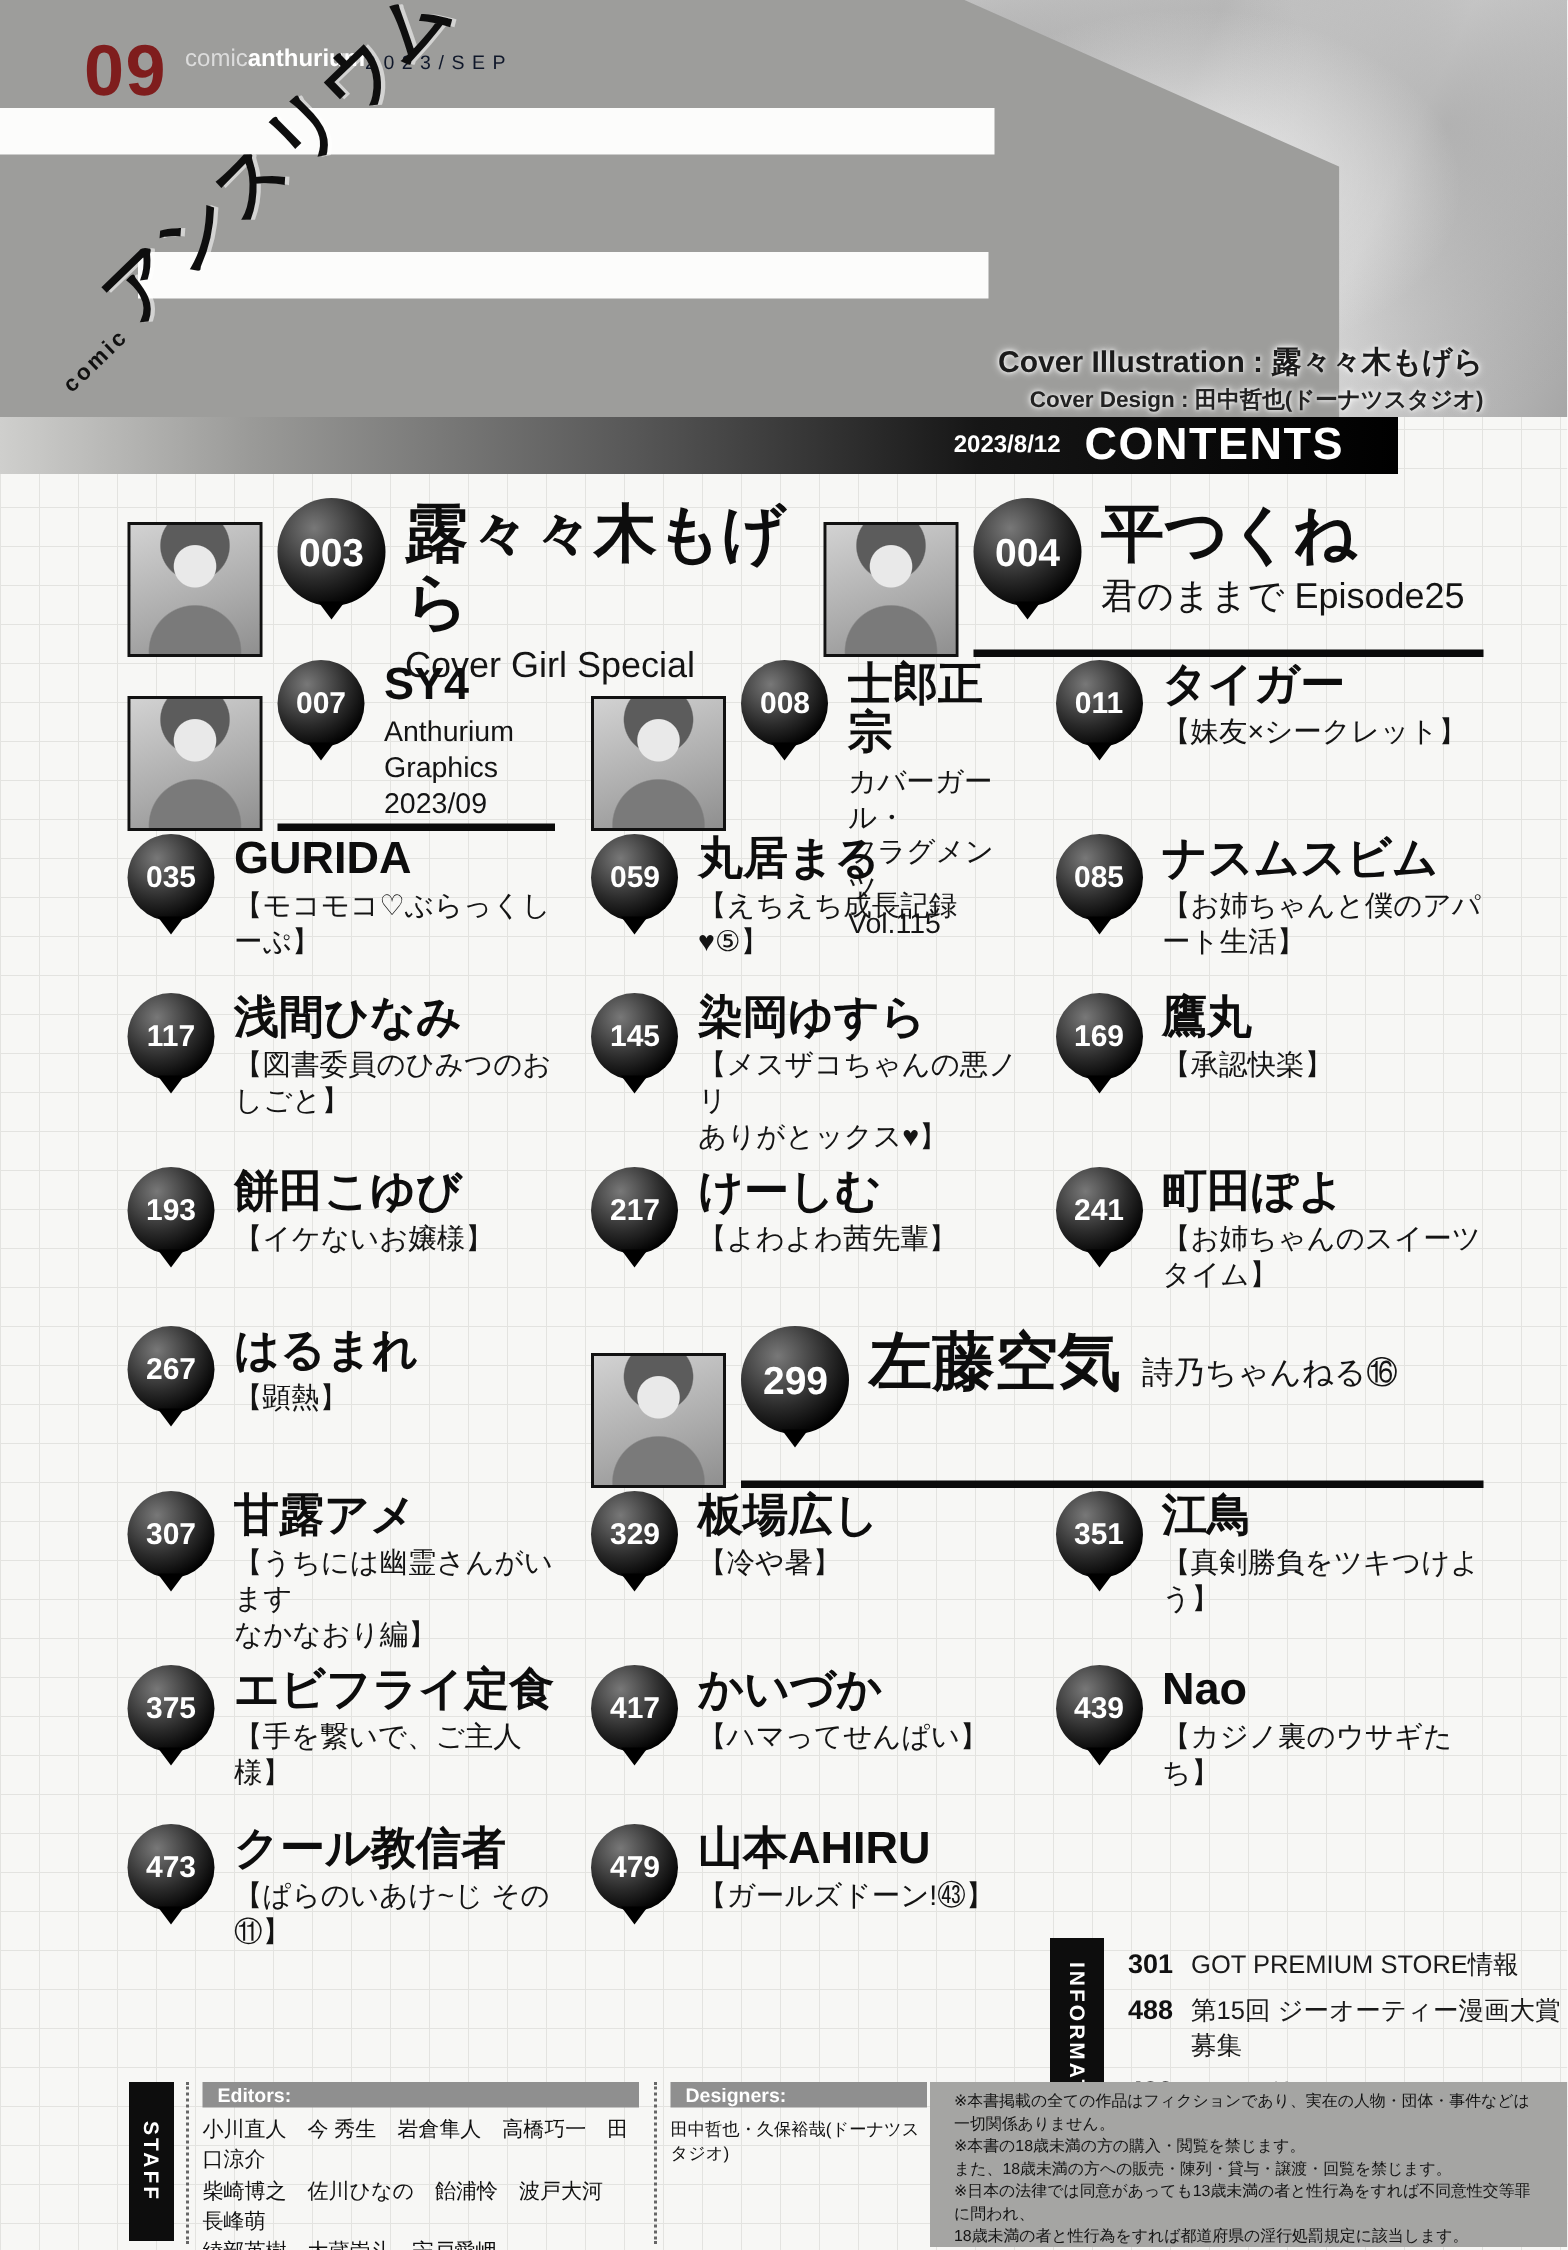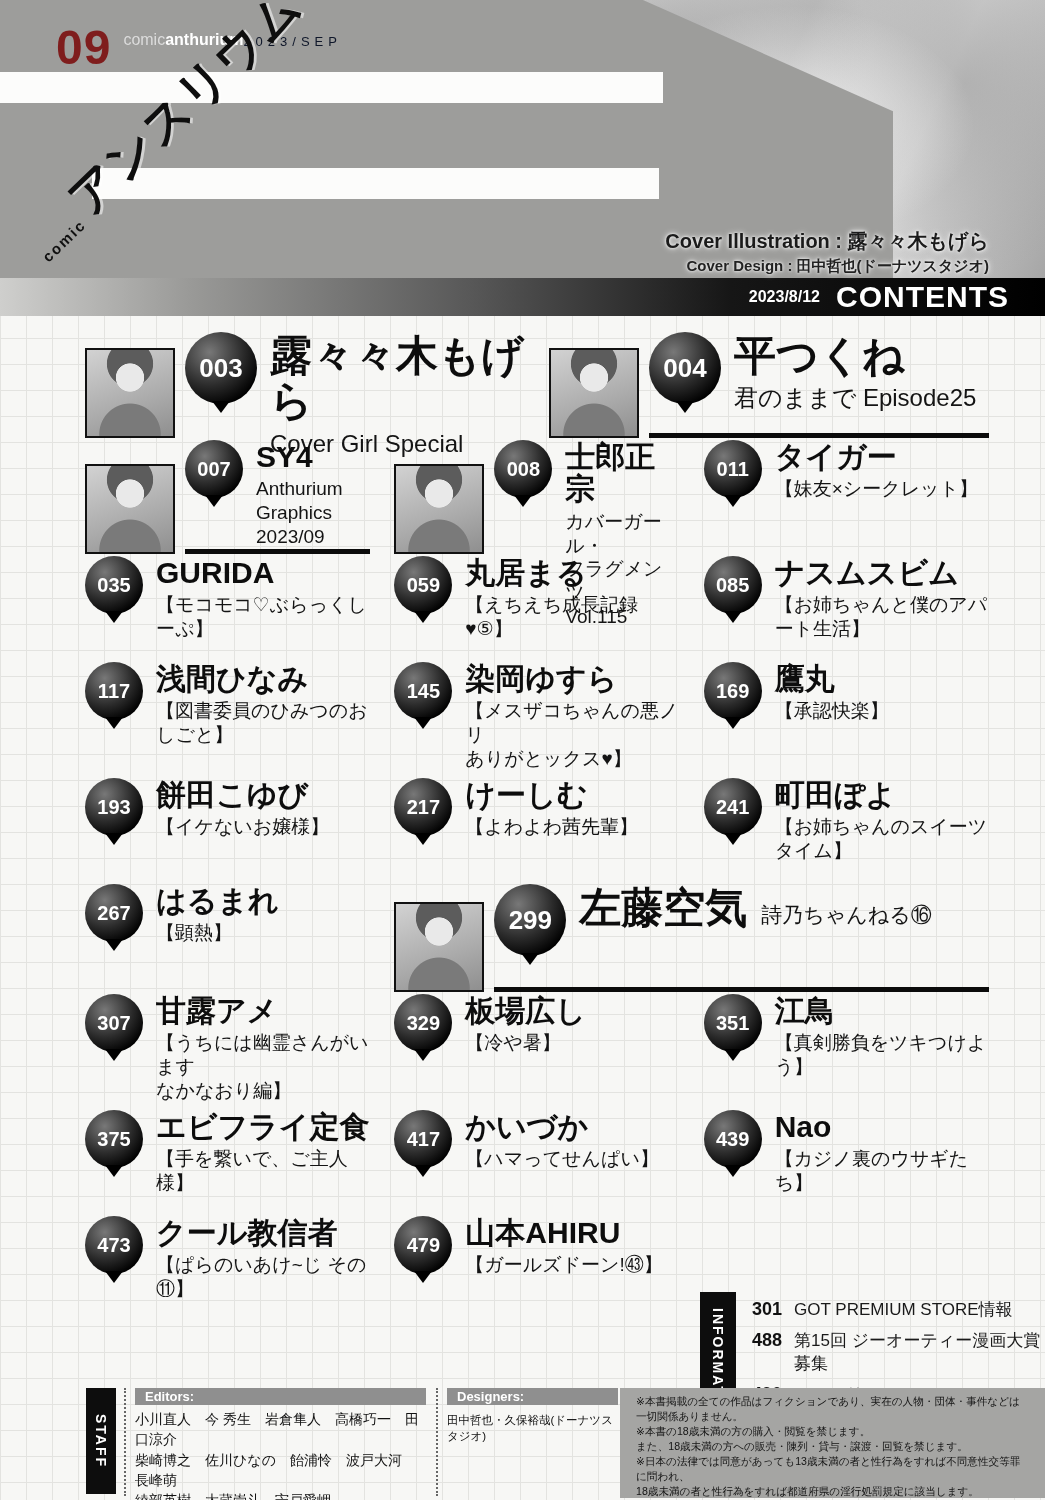--- a/index.html
+++ b/index.html
@@ -49,21 +49,21 @@
   .logo-kana  { font-size:48px; font-weight:900; color:#0e0e0e; letter-spacing:1px;
                 text-shadow:2px 2px 0 rgba(255,255,255,.55); }
   .cover-credits { position:absolute; top:228px; right:56px; text-align:right; z-index:3; }
   .credit-line1 { font-size:20px; font-weight:700; color:#1b1b1b;
                   text-shadow:0 0 3px #fff, 0 0 6px #fff; }
   .credit-line2 { font-size:15px; font-weight:700; color:#222;
                   text-shadow:0 0 3px #fff, 0 0 6px #fff; margin-top:2px; }
 
   
   .contents-bar {
-    position:absolute; top:278px; left:0; width:1045px; height:38px;
+    position:absolute; top:278px; left:0; width:932px; height:38px;
     background:linear-gradient(90deg,#cfcfcd 0%,#9a9a98 18%,#585858 45%,#161616 70%,#000 100%);
     display:flex; align-items:center; justify-content:flex-end;
     padding-right:36px; gap:16px;
   }
   .bar-date  { color:#fff; font-size:16px; font-weight:700; }
   .bar-title { color:#fff; font-size:30px; font-weight:800; letter-spacing:1px; }
 
   
   .toc { position:absolute; top:332px; left:85px; width:928px; }
   .row { display:flex; margin-bottom:2px; }

